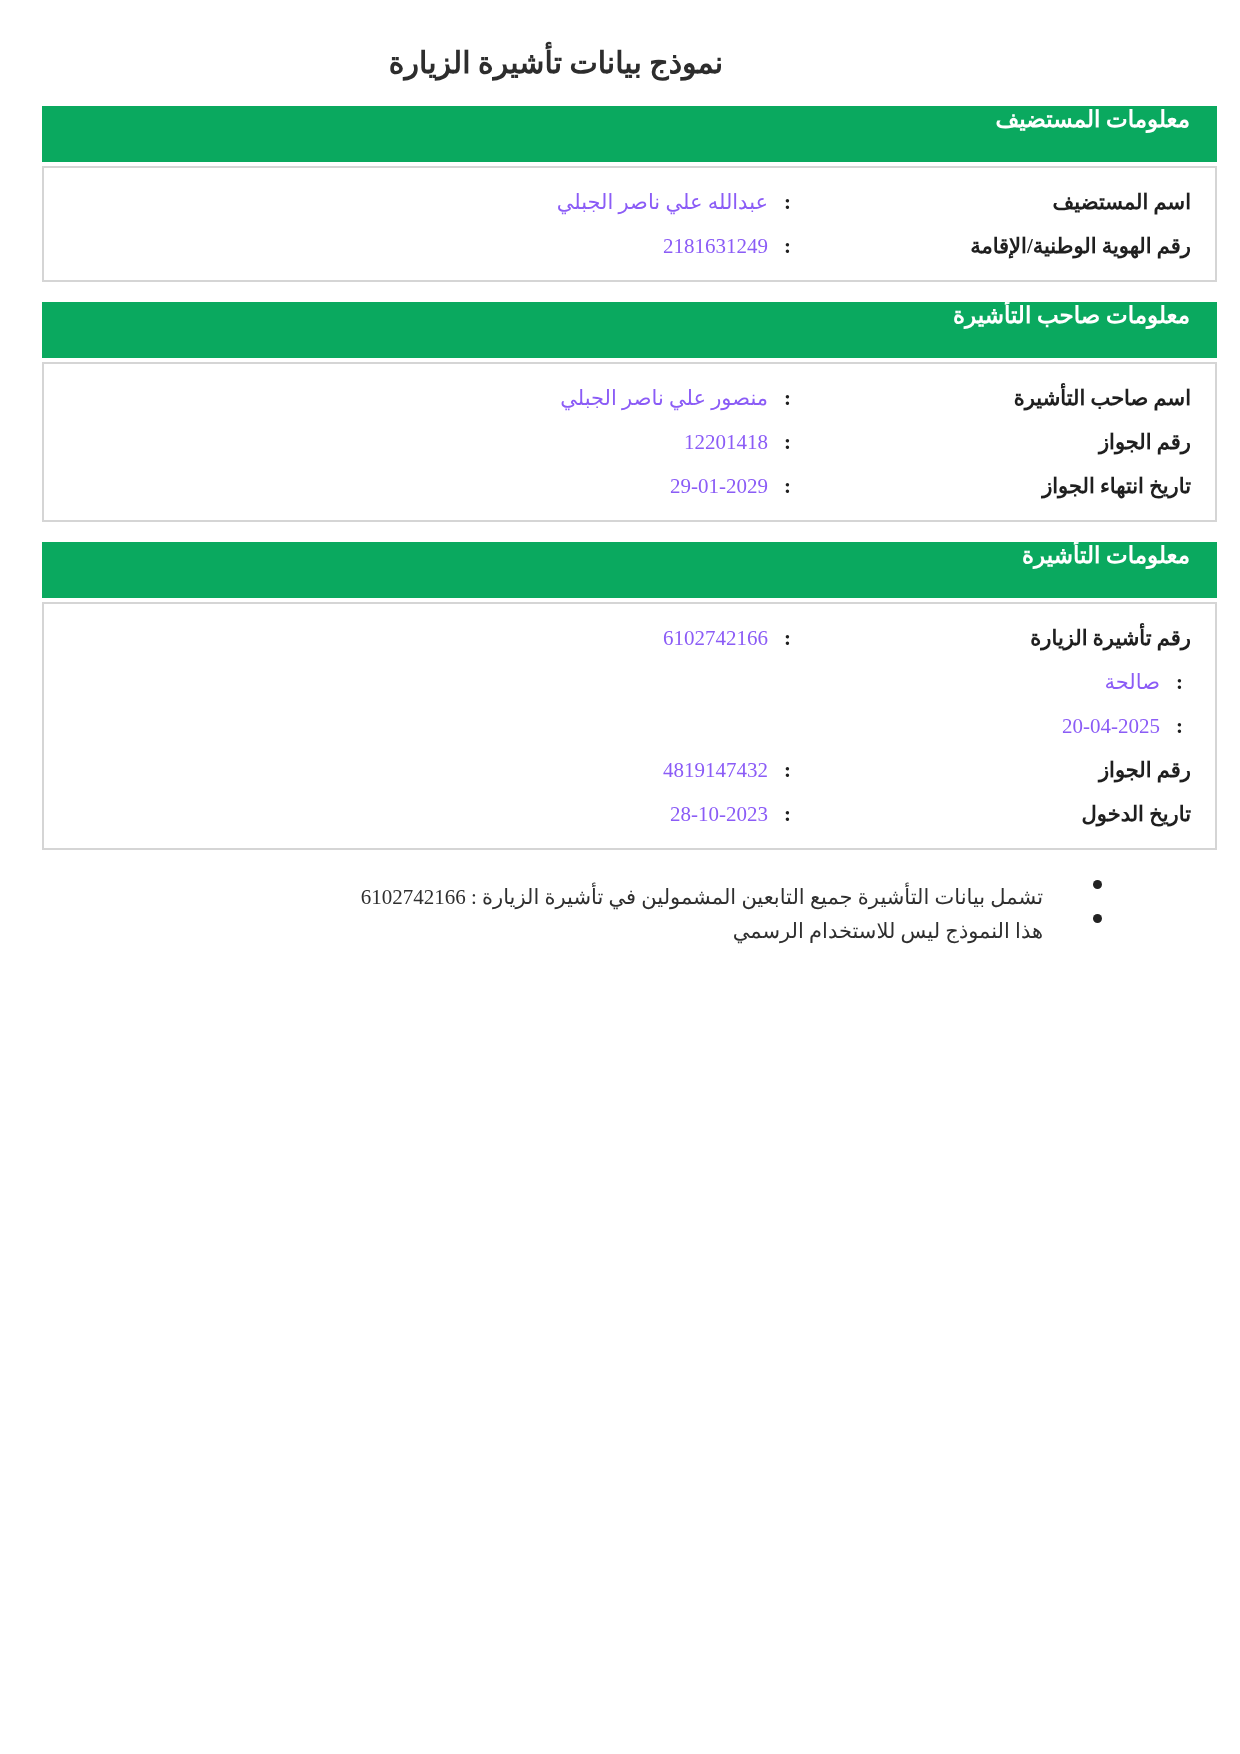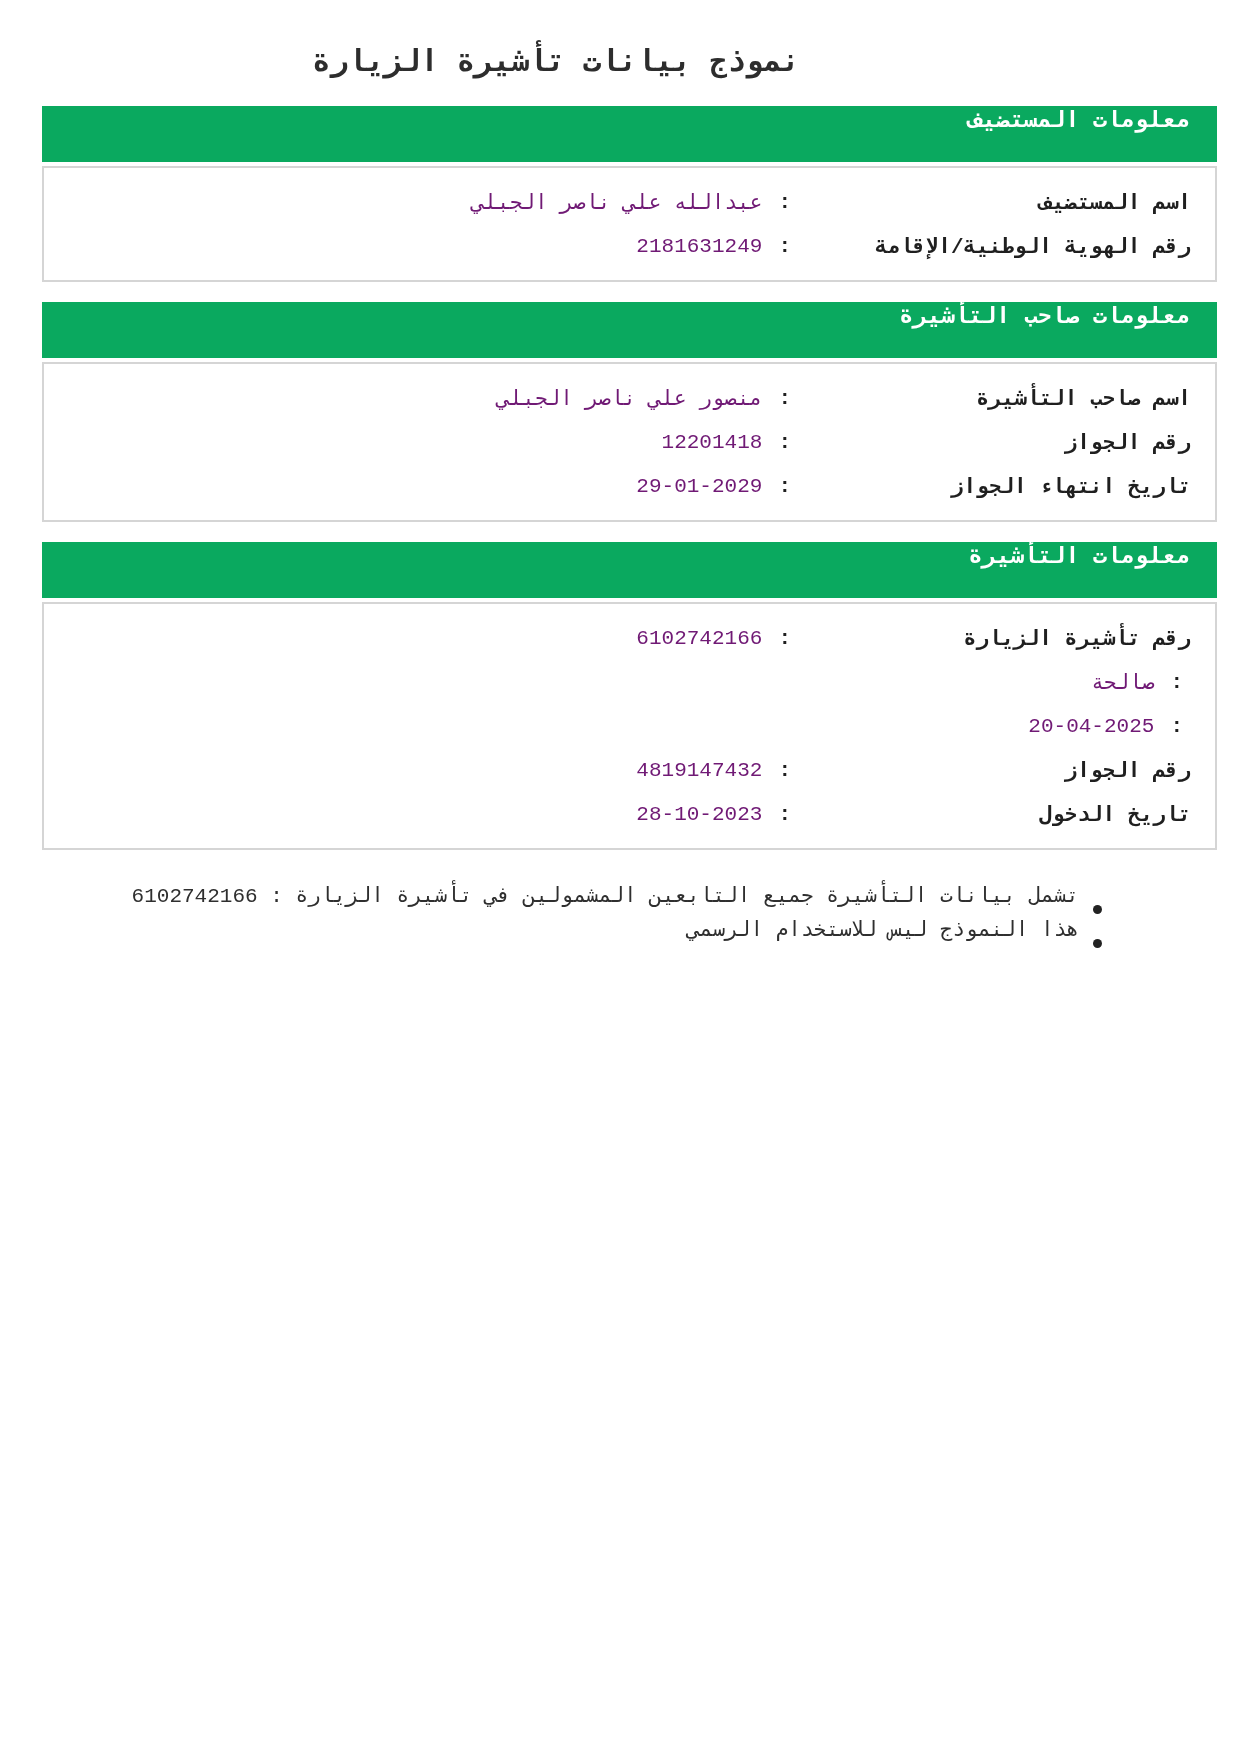--- a/index.html
+++ b/index.html
@@ -1,21 +1,21 @@
 <!DOCTYPE html>
 <html lang="ar" dir="rtl"><head>
 <meta charset="utf-8">
 <style>
   * { margin: 0; padding: 0; box-sizing: border-box; }
   html, body { background: #ffffff; }
   .page {
     width: 1240px;
     height: 1754px;
     background: #ffffff;
-    font-family: Liberation Mono, monospace;
+    font-family: Liberation Serif, serif;
     direction: rtl;
     overflow: hidden;
     position: relative;
   }
   .content {
     margin-right: 23px;
     margin-left: 42px; 
   }
   .doc-title {
     width: 1028px;           
@@ -59,34 +59,35 @@
     color: #1f1f1f;
   }
   .row .colon {
     font-weight: bold;
     color: #1f1f1f;
     margin-left: 16px; 
     margin-right: 8px;
   }
   .row .value {
     unicode-bidi: plaintext; 
-    color: #701a75;
+    color: #8b5cf6;
   }
   .notes {
     list-style: none;
     margin-top: 30px;
     padding-right: 115px;
     font-size: 21px;
     color: #2f2f2f;
   }
   .notes li {
     display: flex;
-    align-items: flex-end;
+    align-items: flex-start;
     line-height: 34px;
     min-height: 34px;
+    gap: 36px;
   }
   .note-dot {
     flex: 0 0 9px;
     width: 9px;
     height: 9px;
     border-radius: 50%;
     background: #222222;
     margin-left: 14px;
   }
 </style>

